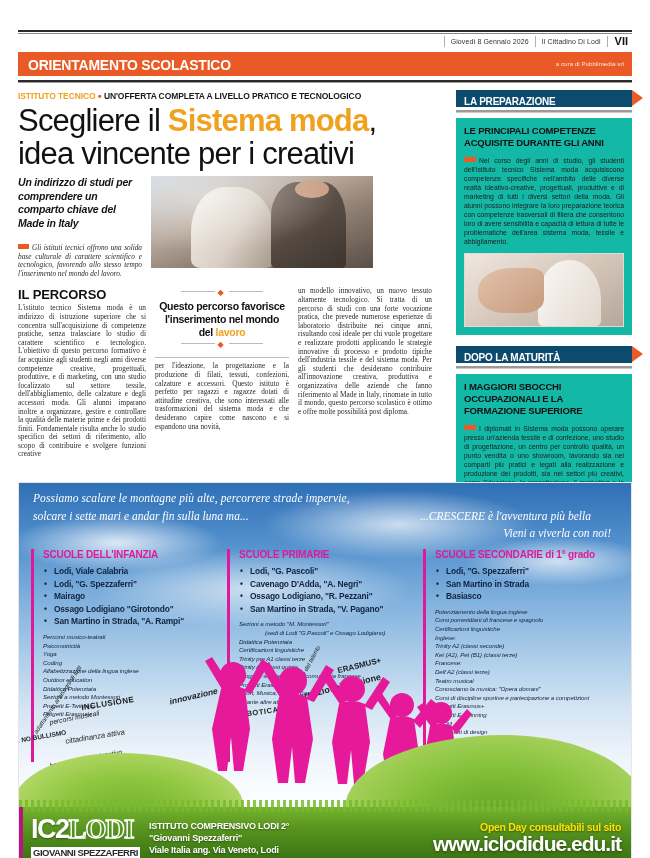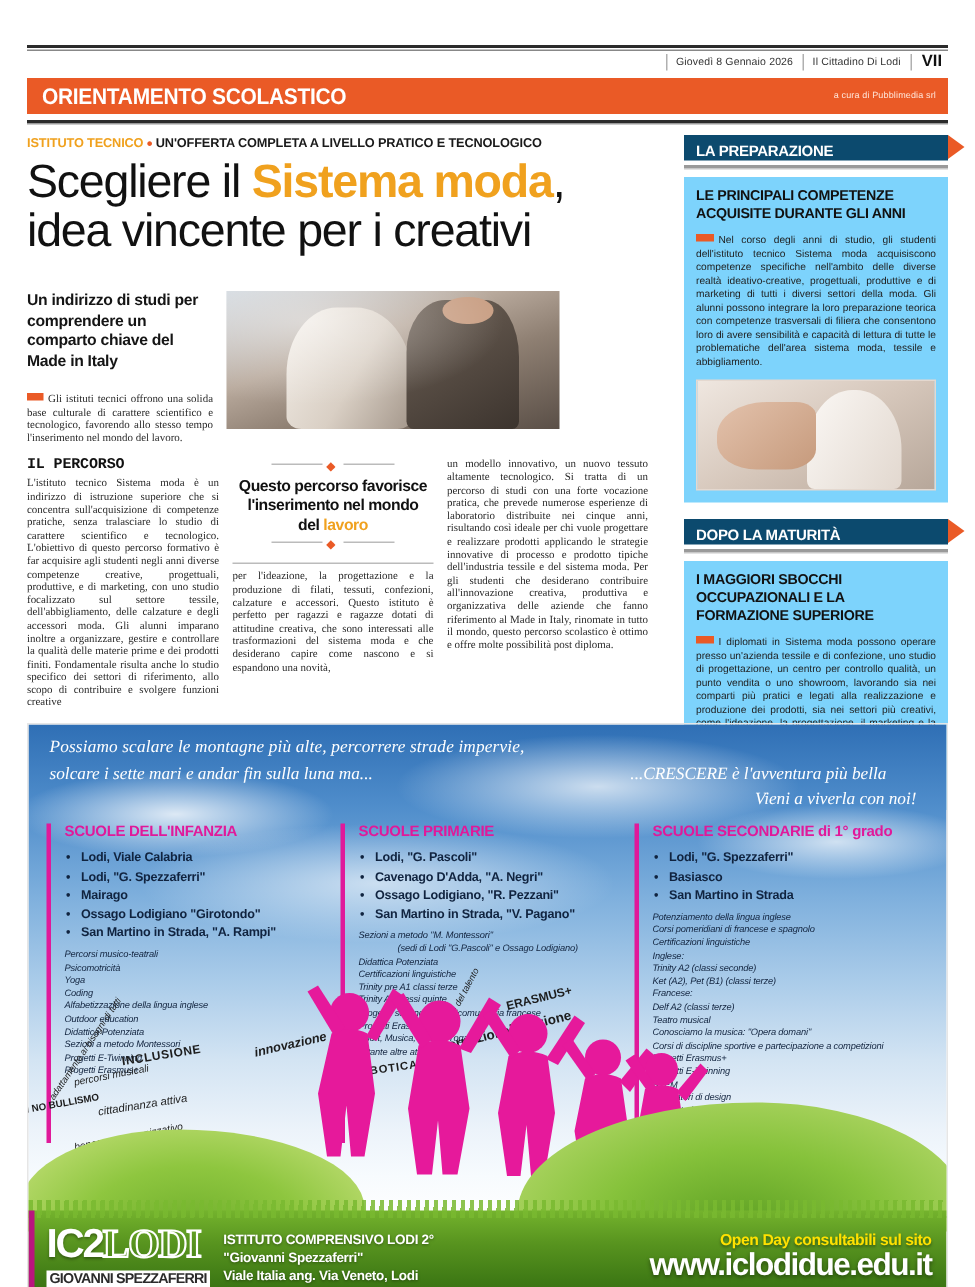--- a/index.html
+++ b/index.html
@@ -45,21 +45,21 @@
   .kicker .k-dot { color:#ea5a26; font-size:11px; vertical-align:-1px; }
 
   h1.headline {
     font-size:31px; line-height:33px; font-weight:normal; color:#111;
     letter-spacing:-.8px; margin-bottom:4px;
   }
   h1.headline .hl { color:#f0a11e; font-weight:bold; }
   h1.headline .l2 { display:block; }
 
   
-  .lead-row { display:flex; gap:9px; margin-top:24px; }
+  .lead-row { display:flex; gap:9px; margin-top:6px;font-style:italic; }
   .standfirst { width:124px; font-size:10.5px; line-height:13.5px; font-weight:bold; color:#151515; letter-spacing:-.2px; }
 
   .photo {
     width:222px; height:92px; position:relative; overflow:hidden;
     background:linear-gradient(160deg,#cfd6dd 0%,#b8a99c 38%,#8e7f72 62%,#5a4f47 100%);
   }
   .photo .p-dress { position:absolute; left:18%; top:12%; width:38%; height:88%;
     background:linear-gradient(120deg,#f4efe9,#d9cfc4 55%,#a3968a); border-radius:40% 45% 12% 12%/55% 60% 10% 10%; }
   .photo .p-person { position:absolute; right:12%; top:6%; width:34%; height:94%;
     background:linear-gradient(150deg,#6f6257,#3c342e); border-radius:34% 30% 6% 6%/40% 44% 6% 6%; }
@@ -72,21 +72,21 @@
   .dati-mag { width:34px; height:34px; position:relative; margin:0 0 6px 2px; }
   .dati-mag .ring { width:26px; height:26px; border:3px solid #ea5a26; border-radius:50%; position:absolute; top:0; left:0; }
   .dati-mag .handle { width:3px; height:11px; background:#ea5a26; position:absolute; top:22px; left:22px; transform:rotate(-40deg); border-radius:2px; }
   .dati-title { color:#f0a11e; font-weight:bold; font-size:10px; margin-bottom:2px; }
   .dati-text { font-size:6.6px; line-height:8.6px; color:#1a1a1a; }
 
   
   .cols { display:flex; gap:9px; margin-top:9px; }
   .col { width:134px; }
   .col.c1 { width:128px; }
-  .subhead { font-size:10px; font-weight:bold; color:#111; letter-spacing:-.1px; margin-bottom:2px;font-family:Liberation Mono, monospace; }
+  .subhead { font-size:13px; font-weight:bold; color:#111; letter-spacing:-.1px; margin-bottom:2px; }
   .para { font-family:"Liberation Serif", serif; font-size:7.3px; line-height:8.6px; color:#2a2a2a; text-align:justify; }
   .para .sq { display:inline-block; width:11px; height:5px; background:#ea5a26; margin-right:3px; vertical-align:1px; }
 
   
   .pq { text-align:center; padding:3px 2px 5px; }
   .pq .orn { color:#ea5a26; font-size:8px; letter-spacing:3px; line-height:6px; }
   .pq .orn i { display:inline-block; width:34px; height:1px; background:#bbb; vertical-align:3px; margin:0 2px; }
   .pq .pq-text { font-size:10.5px; line-height:13px; font-weight:bold; color:#111; letter-spacing:-.3px; padding:4px 0 3px; }
   .pq .pq-text .hl { color:#f0a11e; }
   .rule-thin { border-top:1px solid #bbb; margin:4px 0 4px; }
@@ -96,21 +96,21 @@
     background:#0c4a6e; height:17px; display:flex; align-items:flex-end; padding-left:8px;
     position:relative; margin-bottom:3px;
   }
   .flag .f-label { color:#fff; font-weight:bold; font-size:10px; letter-spacing:-.2px; }
   .flag:after {
     content:""; position:absolute; right:-11px; top:0;
     border-left:11px solid #ea5a26; border-top:8.5px solid transparent; border-bottom:8.5px solid transparent;
   }
   .flag-rule { border-top:2px solid #9a9a9a; border-bottom:1px solid #c8c8c8; height:3px; margin-bottom:5px; }
 
-  .side-box { background:#7dd3fc; padding:7px 8px 8px; }
+  .side-box { background:#14b8a6; padding:7px 8px 8px; }
   .side-title { font-size:9.5px; font-weight:bold; line-height:12px; color:#111; letter-spacing:-.2px; margin-bottom:7px; }
   .side-body { font-size:6.8px; line-height:9px; color:#1e1e1e; text-align:justify; }
   .side-body .sq { display:inline-block; width:12px; height:5px; background:#ea5a26; margin-right:3px; vertical-align:1px; }
 
   .side-photo { width:100%; height:74px; margin-top:7px; position:relative; overflow:hidden;
     background:linear-gradient(150deg,#efe7e0,#d6c7bb 50%,#b7a79a); border:1px solid #e4d8cf; }
   .side-photo .sp-form { position:absolute; right:14%; top:8%; width:40%; height:92%;
     background:linear-gradient(120deg,#fbf8f5,#e2d8cf); border-radius:48% 48% 8% 8%/60% 60% 8% 8%; }
   .side-photo .sp-arm { position:absolute; left:8%; top:20%; width:42%; height:62%;
     background:linear-gradient(140deg,#e3c2ac,#c69a7c); border-radius:50% 20% 30% 40%; }
@@ -348,22 +348,22 @@
           <p>Progetti Erasmus</p>
           <p>Sport, Musica, Teatro, Yoga e…</p>
           <p>…tante altre attività</p>
         </div>
       </div>
 
       <div class="ad-col">
         <h3>SCUOLE SECONDARIE di 1° grado</h3>
         <ul>
           <li>Lodi, "G. Spezzaferri"</li>
+          <li>San Martino in Strada</li>
           <li>Basiasco</li>
-          <li>San Martino in Strada</li>
         </ul>
         <div class="ad-extra">
           <p>Potenziamento della lingua inglese</p>
           <p>Corsi pomeridiani di francese e spagnolo</p>
           <p>Certificazioni linguistiche</p>
           <p>Inglese:</p>
           <p>Trinity A2 (classi seconde)</p>
           <p>Ket (A2), Pet (B1) (classi terze)</p>
           <p>Francese:</p>
           <p>Delf A2 (classi terze)</p>

